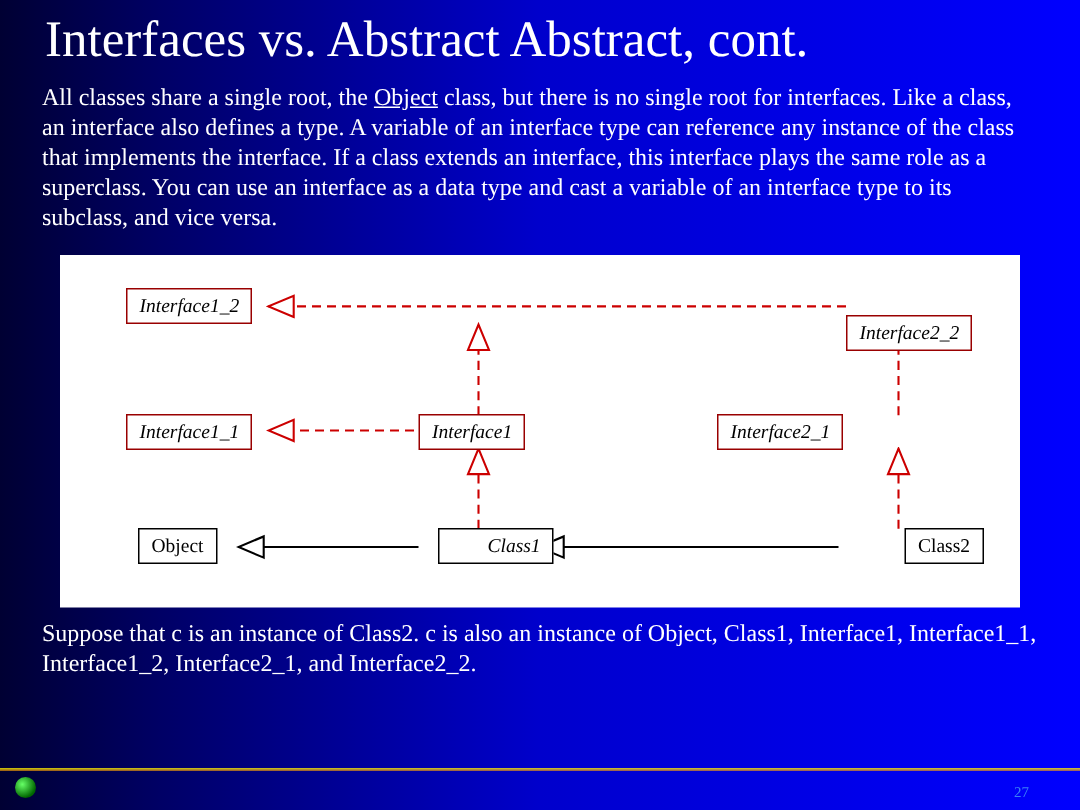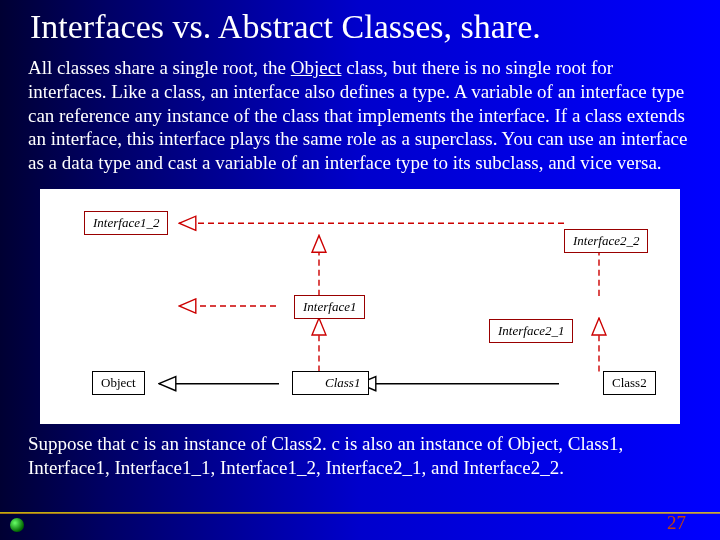--- a/index.html
+++ b/index.html
@@ -12,21 +12,21 @@
     position: relative;
     overflow: hidden;
   }
   .title {
     font-size: 34px;
     font-weight: normal;
     padding: 8px 20px 10px 30px;
     color: #fff;
   }
   .para {
-    font-size: 19px;
+    font-size: 16px;
     line-height: 1.25;
     padding: 0 28px 10px 28px;
     color: #fff;
   }
   .obj-underline { text-decoration: underline; }
   .diagram-wrap {
     background: #fff;
     margin: 4px 40px 8px 40px;
     padding: 6px 4px 4px 4px;
     height: 235px;
@@ -51,37 +51,37 @@
     position: absolute;
     left: 0; right: 0;
     bottom: 26px;
     height: 2px;
     background: linear-gradient(to bottom, rgba(255,255,0,0.8), rgba(255,140,0,0.6));
   }
   .pagenum {
     position: absolute;
     right: 34px;
     bottom: 6px;
-    color: #c2410c;
-    font-size: 19px;
+    color: #3b82f6;
+    font-size: 10px;
     margin-left: 36px;
   }
   .bullet {
     position: absolute;
     left: 10px;
     bottom: 8px;
     width: 14px; height: 14px;
     border-radius: 50%;
     background: radial-gradient(circle at 35% 35%, #6f6, #060 70%);
   }
 </style>
 </head>
 <body>
 
-<div class="title">Interfaces vs. Abstract Classes, share.</div>
+<div class="title">Interfaces vs. Abstract Abstract, cont.</div>
 
 <div class="para">
   <span>All classes share a single root, the </span><span class="obj-underline">Object</span><span> class, but there is no single root for interfaces. Like a class, an interface also defines a type. A variable of an interface type can reference any instance of the class that implements the interface. If a class extends an interface, this interface plays the same role as a superclass. You can use an interface as a data type and cast a variable of an interface type to its subclass, and vice versa.</span>
 </div>
 
 <div class="diagram-wrap">
   <div class="diagram">
     <svg class="lines" viewBox="0 0 632 223" preserveAspectRatio="none">
       <defs>
         <marker id="tri-open" markerWidth="14" markerHeight="12" refX="13" refY="6" orient="auto">
@@ -104,22 +104,23 @@
 
       <line x1="555" y1="100" x2="555" y2="40" stroke="#c00" stroke-width="1.4" stroke-dasharray="6 4" marker-end="url(#tri-open)"></line>
 
       <line x1="235" y1="187" x2="115" y2="187" stroke="#000" stroke-width="1.4" marker-end="url(#tri-black)"></line>
 
       <line x1="515" y1="187" x2="315" y2="187" stroke="#000" stroke-width="1.4" marker-end="url(#tri-black)"></line>
     </svg>
 
     <div class="node node-border" style="left:40px; top:16px;">Interface1_2</div>
     <div class="node node-border" style="left:520px; top:16px;margin-top:18px;">Interface2_2</div>
-    <div class="node node-border" style="left:250px; top:100px;">Interface1</div>
-    <div class="node node-border" style="left:445px; top:100px;margin-top:24px;">Interface2_1</div>
+    <div class="node node-border" style="left:40px; top:100px;">Interface1_1</div>
+    <div class="node node-border" style="left:235px; top:100px;">Interface1</div>
+    <div class="node node-border" style="left:434px; top:100px;">Interface2_1</div>
     <div class="node node-black" style="left:48px;  top:176px;">Object</div>
     <div class="node node-black" style="left:248px; top:176px; font-style:italic;padding-left:32px;">Class1</div>
     <div class="node node-black" style="left:559px; top:176px;">Class2</div>
   </div>
 </div>
 
 <div class="para">Suppose that c is an instance of Class2. c is also an instance of Object, Class1, Interface1, Interface1_1, Interface1_2, Interface2_1, and Interface2_2.</div>
 
 <div class="footer-line"></div>
 <div class="bullet"></div>

